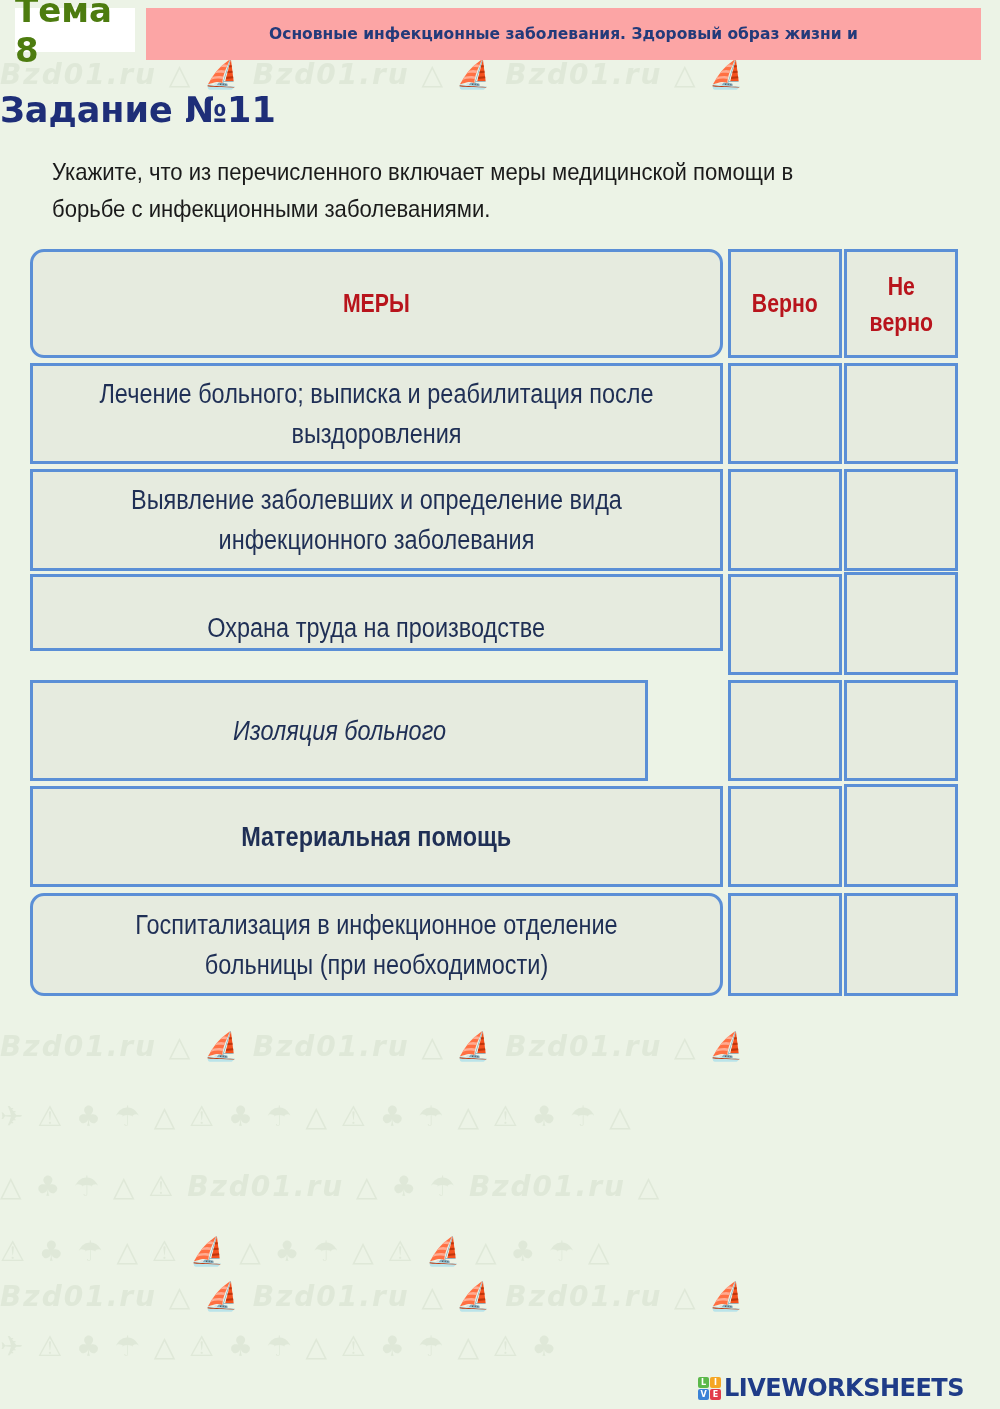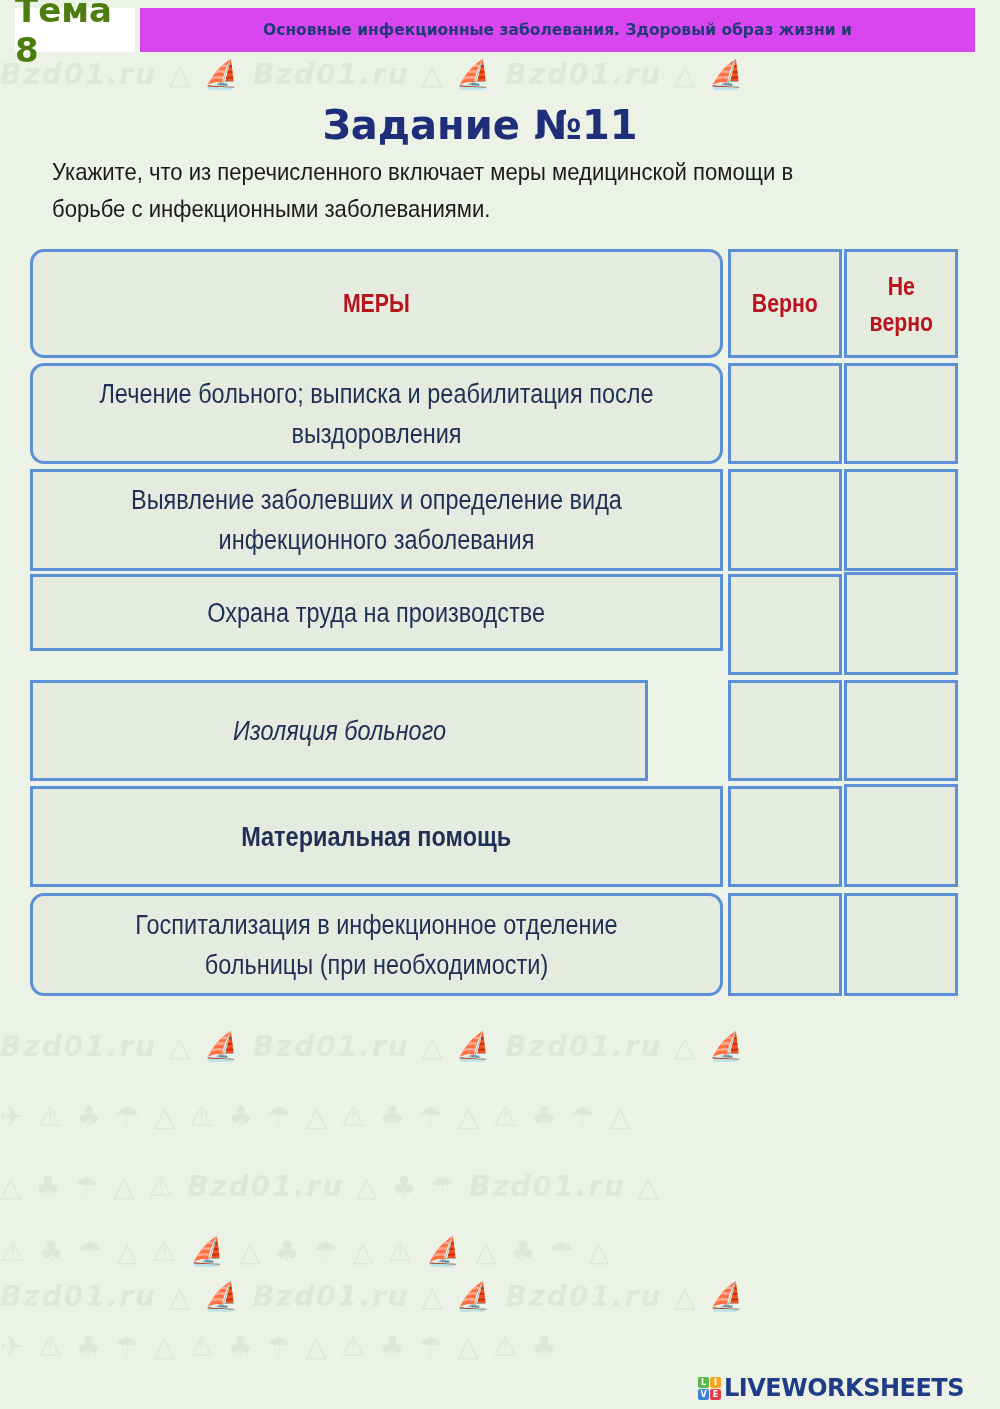--- a/index.html
+++ b/index.html
@@ -15,29 +15,29 @@
     position: absolute; left: 0; white-space: nowrap;
     font-family: "DejaVu Sans", sans-serif; font-weight: bold; font-style: italic;
     color: #dfe8d8; font-size: 28px; letter-spacing: 2px;
   }
   .topic-box {
     position: absolute; left: 15px; top: 8px; width: 120px; height: 44px;
     background: #ffffff; display: flex; align-items: center; justify-content: center;
     font-family: "DejaVu Sans", sans-serif; font-weight: bold; font-size: 34px; color: #4d7c0f;
   }
   .header-box {
-    position: absolute; left: 140px; top: 8px; width: 835px; height: 44px;
-    background: #d946ef; display: flex; align-items: center; justify-content: center;
+    position: absolute; left: 146px; top: 8px; width: 835px; height: 52px;
+    background: #fca5a5; display: flex; align-items: center; justify-content: center;
     text-align: center;
     font-family: "DejaVu Sans", sans-serif; font-weight: bold; font-size: 15.5px;
     line-height: 19px; color: #233a7a;
   }
   .task-title {
-    position: absolute; left: 0; top: 90px; width: 960px; text-align: center;
-    font-family: "DejaVu Sans", sans-serif; font-weight: bold; font-size: 40px; color: #1e2e78; margin-top: 12px;
+    position: absolute; left: 0; top: 90px; width: 960px; text-align: left;
+    font-family: "DejaVu Sans", sans-serif; font-weight: bold; font-size: 35px; color: #1e2e78;
   }
   .instruction {
     position: absolute; left: 52px; top: 153px; width: 880px;
     font-family: "Liberation Sans Narrow", "Liberation Sans", sans-serif;
     font-size: 24px; line-height: 37px; color: #1a1a1a; transform: scaleX(0.92); transform-origin: left top;
   }
   .cell {
     position: absolute; box-sizing: border-box;
     background: #e6ebdf; border: 3px solid #5b8fd6;
     display: flex; align-items: center; justify-content: center; text-align: center;
@@ -99,33 +99,33 @@
 <div class="cell" style="left:728px; top:249px; width:114px; height:109px;">
   <span class="head-text">Верно</span>
 </div>
 <div class="cell" style="left:844px; top:249px; width:114px; height:109px;">
   <div class="head-text" style="line-height:36px;">
     <div>Не</div>
     <div>верно</div>
   </div>
 </div>
 
-<div class="cell" style="left:30px; top:363px; width:693px; height:101px;border-radius:14px;">
+<div class="cell" style="left:30px; top:363px; width:693px; height:101px;">
   <span class="measure-text">Лечение больного; выписка и реабилитация после выздоровления</span>
 </div>
 <div class="cell answer-cell" style="left:728px; top:363px; width:114px; height:101px;"></div>
 <div class="cell answer-cell" style="left:844px; top:363px; width:114px; height:101px;"></div>
 
 <div class="cell" style="left:30px; top:469px; width:693px; height:102px;">
   <span class="measure-text">Выявление заболевших и определение вида инфекционного заболевания</span>
 </div>
 <div class="cell answer-cell" style="left:728px; top:469px; width:114px; height:102px;"></div>
 <div class="cell answer-cell" style="left:844px; top:469px; width:114px; height:102px;"></div>
 
-<div class="cell" style="left:30px; top:574px; width:693px; height:77px;">
+<div class="cell" style="left:30px; top:574px; width:693px; height:77px;align-items:flex-end;">
   <span class="measure-text">Охрана труда на производстве</span>
 </div>
 <div class="cell answer-cell" style="left:728px; top:574px; width:114px; height:101px;"></div>
 <div class="cell answer-cell" style="left:844px; top:572px; width:114px; height:103px;"></div>
 
 <div class="cell" style="left:30px; top:680px; width:618px; height:101px;font-style:italic;">
   <span class="measure-text">Изоляция больного</span>
 </div>
 <div class="cell answer-cell" style="left:728px; top:680px; width:114px; height:101px;"></div>
 <div class="cell answer-cell" style="left:844px; top:680px; width:114px; height:101px;"></div>

